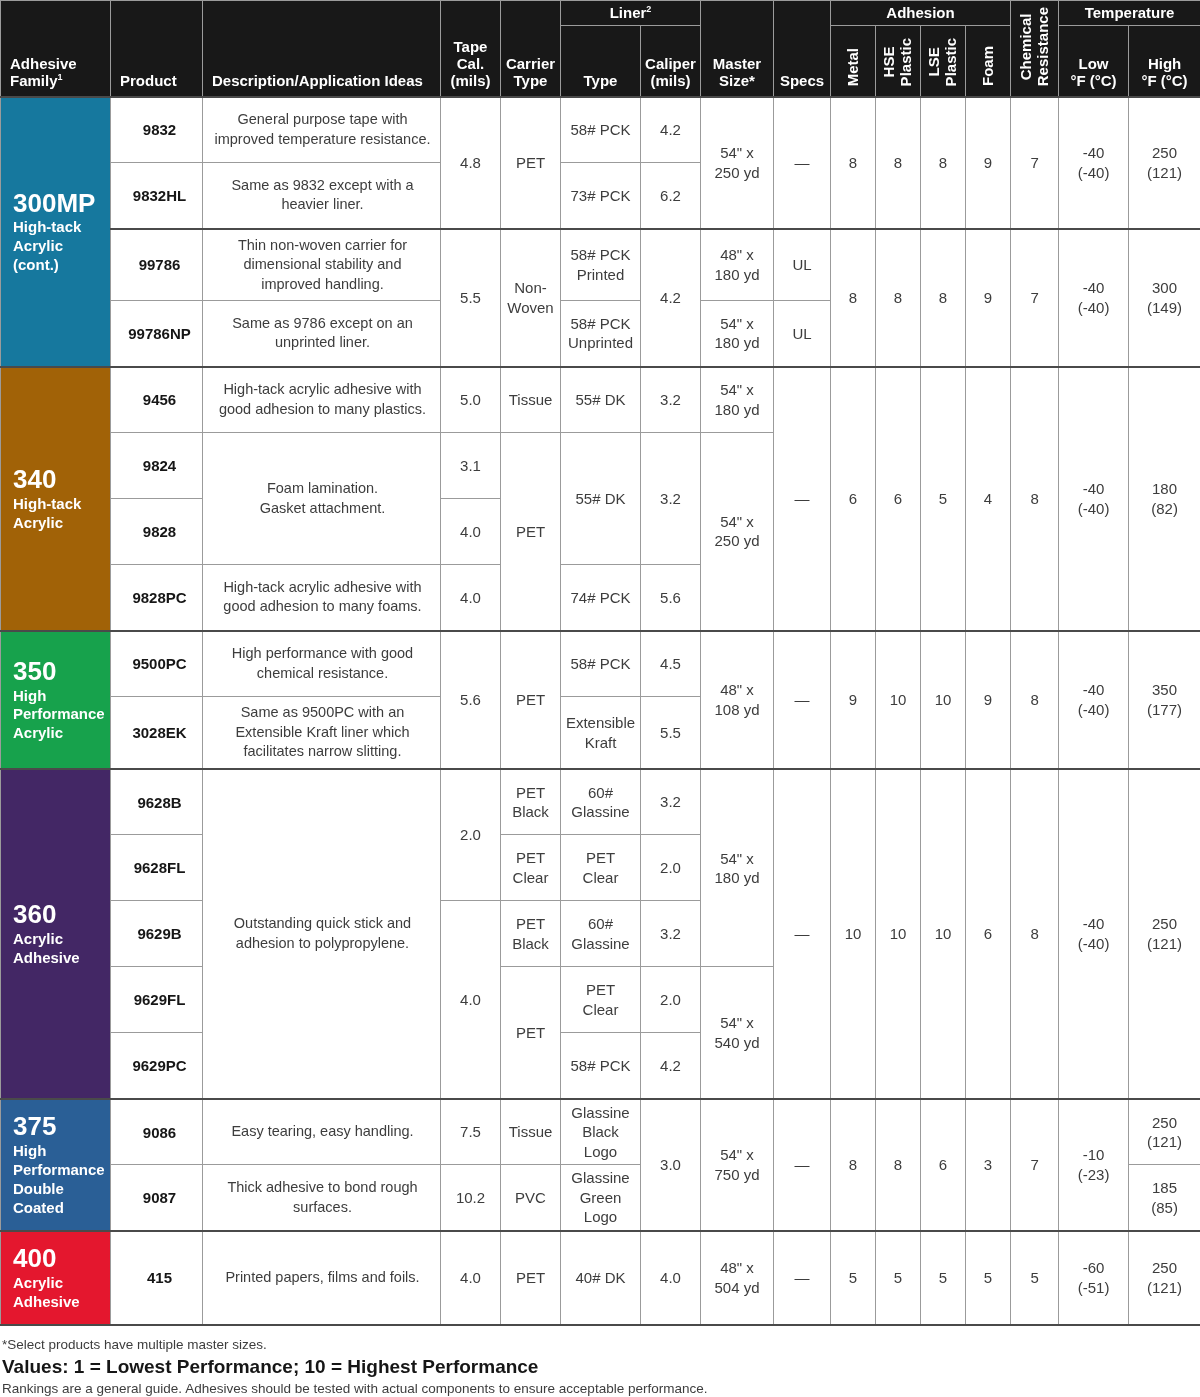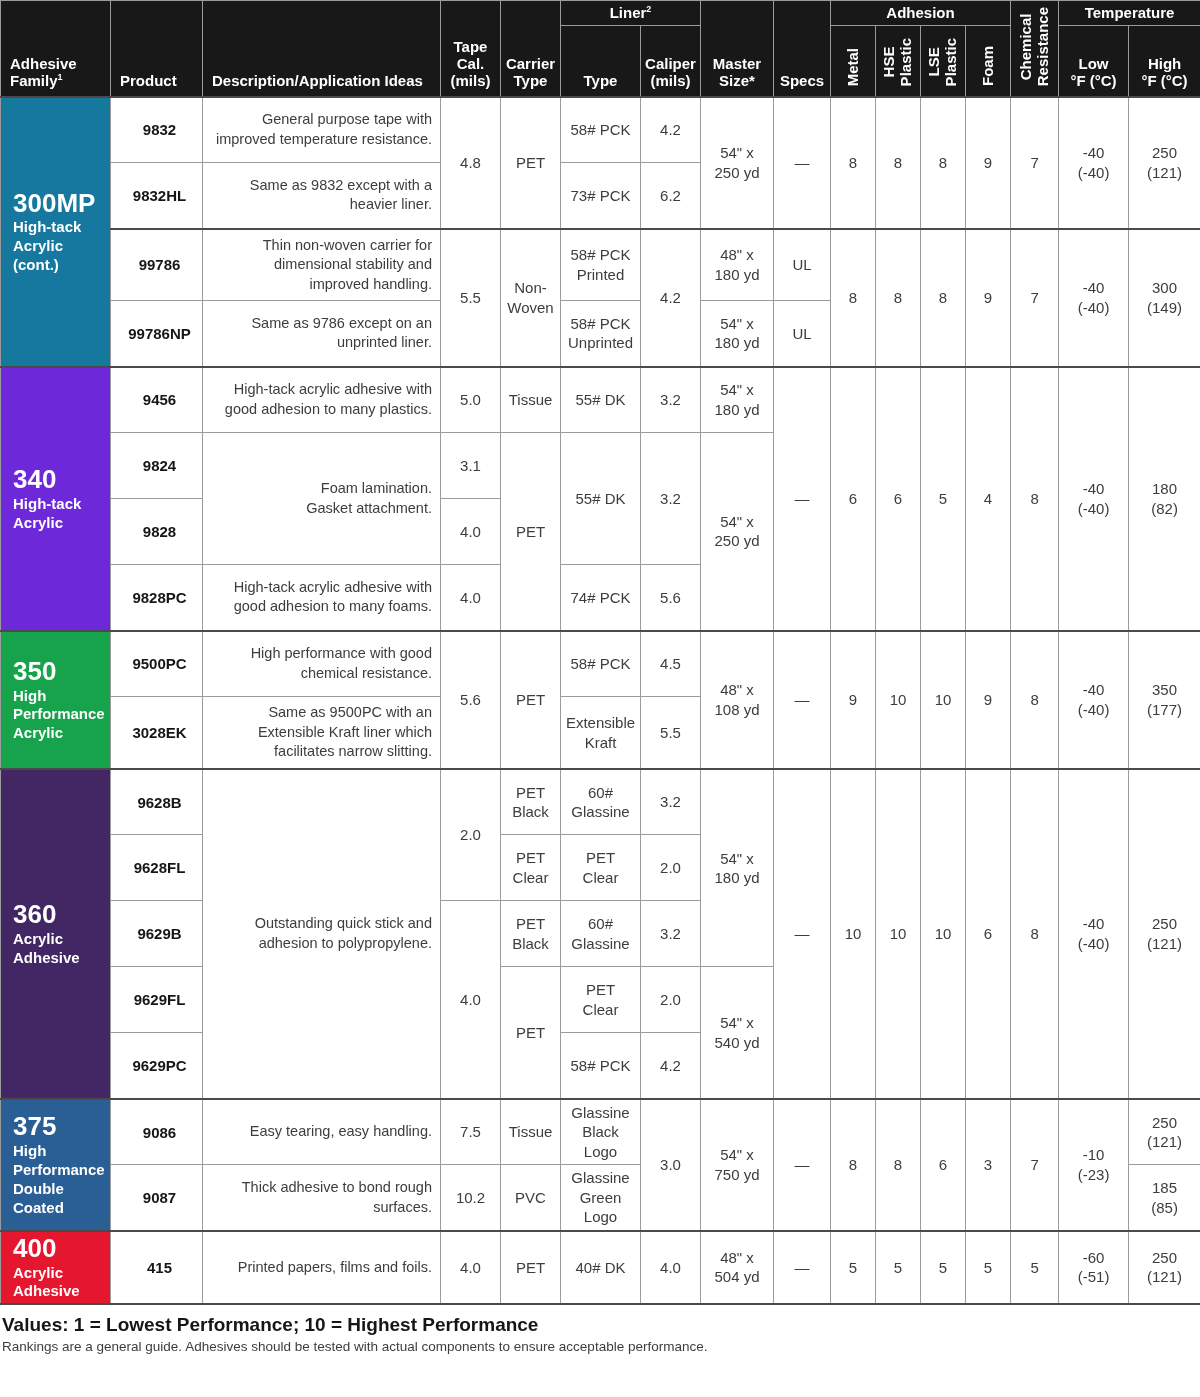--- a/index.html
+++ b/index.html
@@ -20,26 +20,26 @@
   thead th.hl { text-align:left; padding-left:9px; }
   thead th.rot { vertical-align:bottom; }
   thead th.rot span.v {
     writing-mode:vertical-rl; transform:rotate(180deg);
     white-space:pre-line; line-height:1.12; display:inline-block;
   }
   sup { font-size:9px; vertical-align:super; line-height:0; }
 
   
   tbody tr { height:66px; }
-  tbody tr.r400 { height:73px; }
+  tbody tr.r400 { height:94px; }
   td.data { text-align:center; vertical-align:middle; color:#3d3d3d;
             font-size:15px; line-height:1.3; white-space:pre-line; padding:3px; }
   td.product { font-weight:bold; color:#161616; font-size:15px; text-align:center;
                vertical-align:middle; padding:6px 4px 6px 10px; }
-  td.desc { text-align:right; vertical-align:middle; color:#3d3d3d; font-size:14.5px;
+  td.desc { text-align:center; vertical-align:middle; color:#3d3d3d; font-size:14.5px;
             line-height:1.35; padding:6px 8px 6px 10px; white-space:pre-line; }
   td.family { color:#fff; vertical-align:middle; text-align:left;
               border:3px solid #fff; padding:0 6px 0 12px; }
   .fam-code { font-size:26px; font-weight:bold; line-height:1.15; }
   .fam-name { font-size:15px; font-weight:bold; line-height:1.25; white-space:pre-line; }
 
   
   tr.blk > td { border-top:2px solid #4a4a4a; }
   tbody { border-bottom:2px solid #4a4a4a; }
   td.bl { border-left:2px solid #4a4a4a; }
@@ -164,21 +164,21 @@
       <td class="product">99786NP</td>
       <td class="desc">Same as 9786 except on an unprinted liner.</td>
       <td class="data">58# PCK
 Unprinted</td>
       <td class="data">54" x
 180 yd</td>
       <td class="data">UL</td>
     </tr>
 
     <tr class="blk">
-      <td rowspan="4" class="family" style="background-color: #6d28d9;">
+      <td rowspan="4" class="family" style="background-color: #a16207;">
         <div class="fam-code">340</div>
         <div class="fam-name">High-tack
 Acrylic</div>
       </td>
       <td class="product">9456</td>
       <td class="desc">High-tack acrylic adhesive with good adhesion to many plastics.</td>
       <td class="data">5.0</td>
       <td class="data">Tissue</td>
       <td class="data">55# DK</td>
       <td class="data">3.2</td>
@@ -363,15 +363,16 @@
       <td class="data">5</td>
       <td class="data">5</td>
       <td class="data">5</td>
       <td class="data"><div>-60</div><div>(-51)</div></td>
       <td class="data"><div>250</div><div>(121)</div></td>
     </tr>
   </tbody>
 </table>
 
 <div class="footnotes">
+  <div class="fn-line">*Select products have multiple master sizes.</div>
   <div class="values-heading">Values: 1 = Lowest Performance; 10 = Highest Performance</div>
   <div class="disclaimer">Rankings are a general guide. Adhesives should be tested with actual components to ensure acceptable performance.</div>
 </div>
 
 </body></html>

